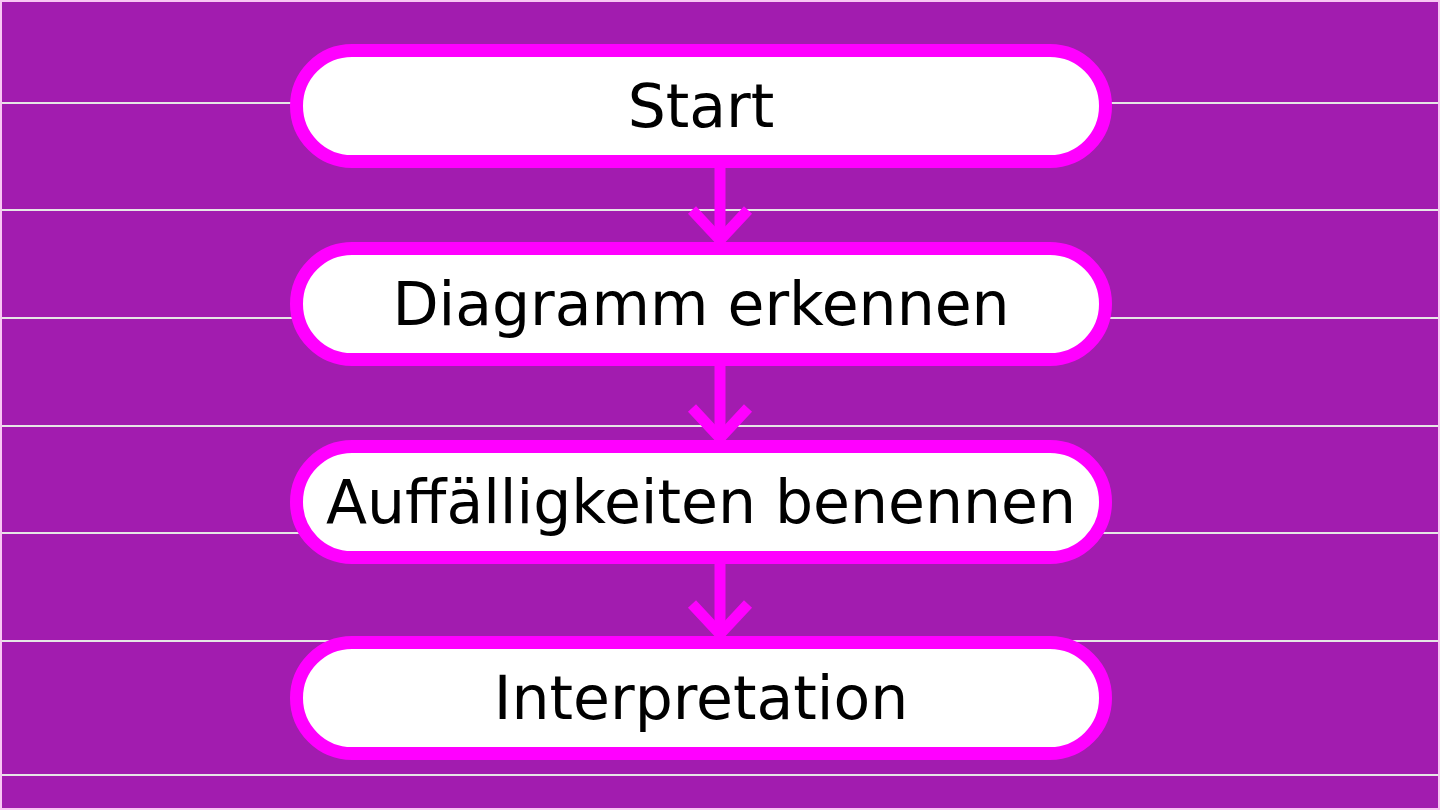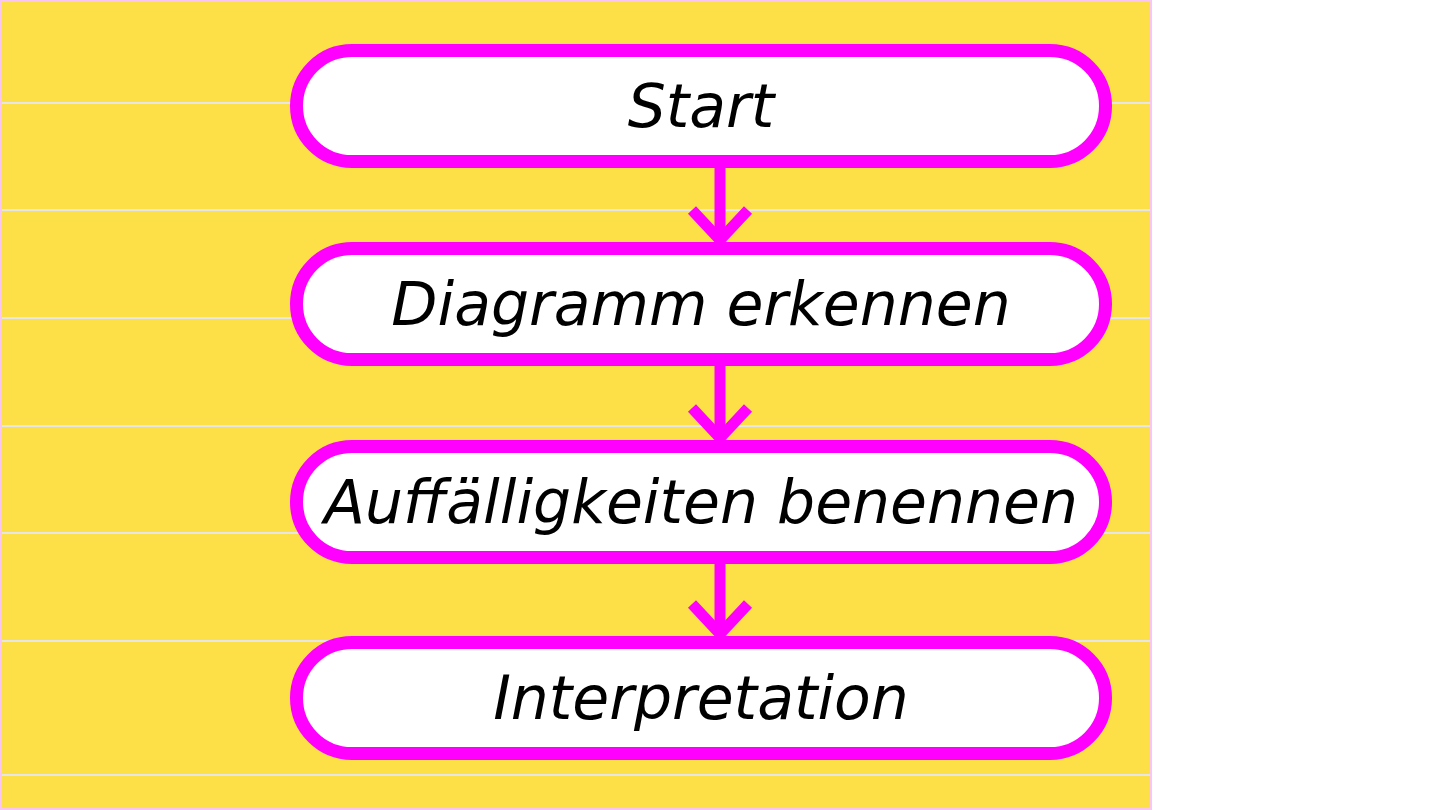--- a/index.html
+++ b/index.html
@@ -3,28 +3,27 @@
 <meta charset="utf-8">
 <style>
   html, body {
     margin: 0;
     padding: 0;
     background: #ffffff;
   }
 
   #canvas {
     position: relative;
-    width: 1152px;
+    width: 1440px;
     height: 810px;
-    background: #fde047;
+    background: #a21caf;
     overflow: hidden;
     box-sizing: border-box;
     border: 2px solid #f9c6f4;
     font-family: "DejaVu Sans", sans-serif;
-    font-style: italic;
   }
 
   
   #gridlines {
     position: absolute;
     left: 0; top: 0;
     width: 100%;
     height: 100%;
     pointer-events: none;
     z-index: 0;

